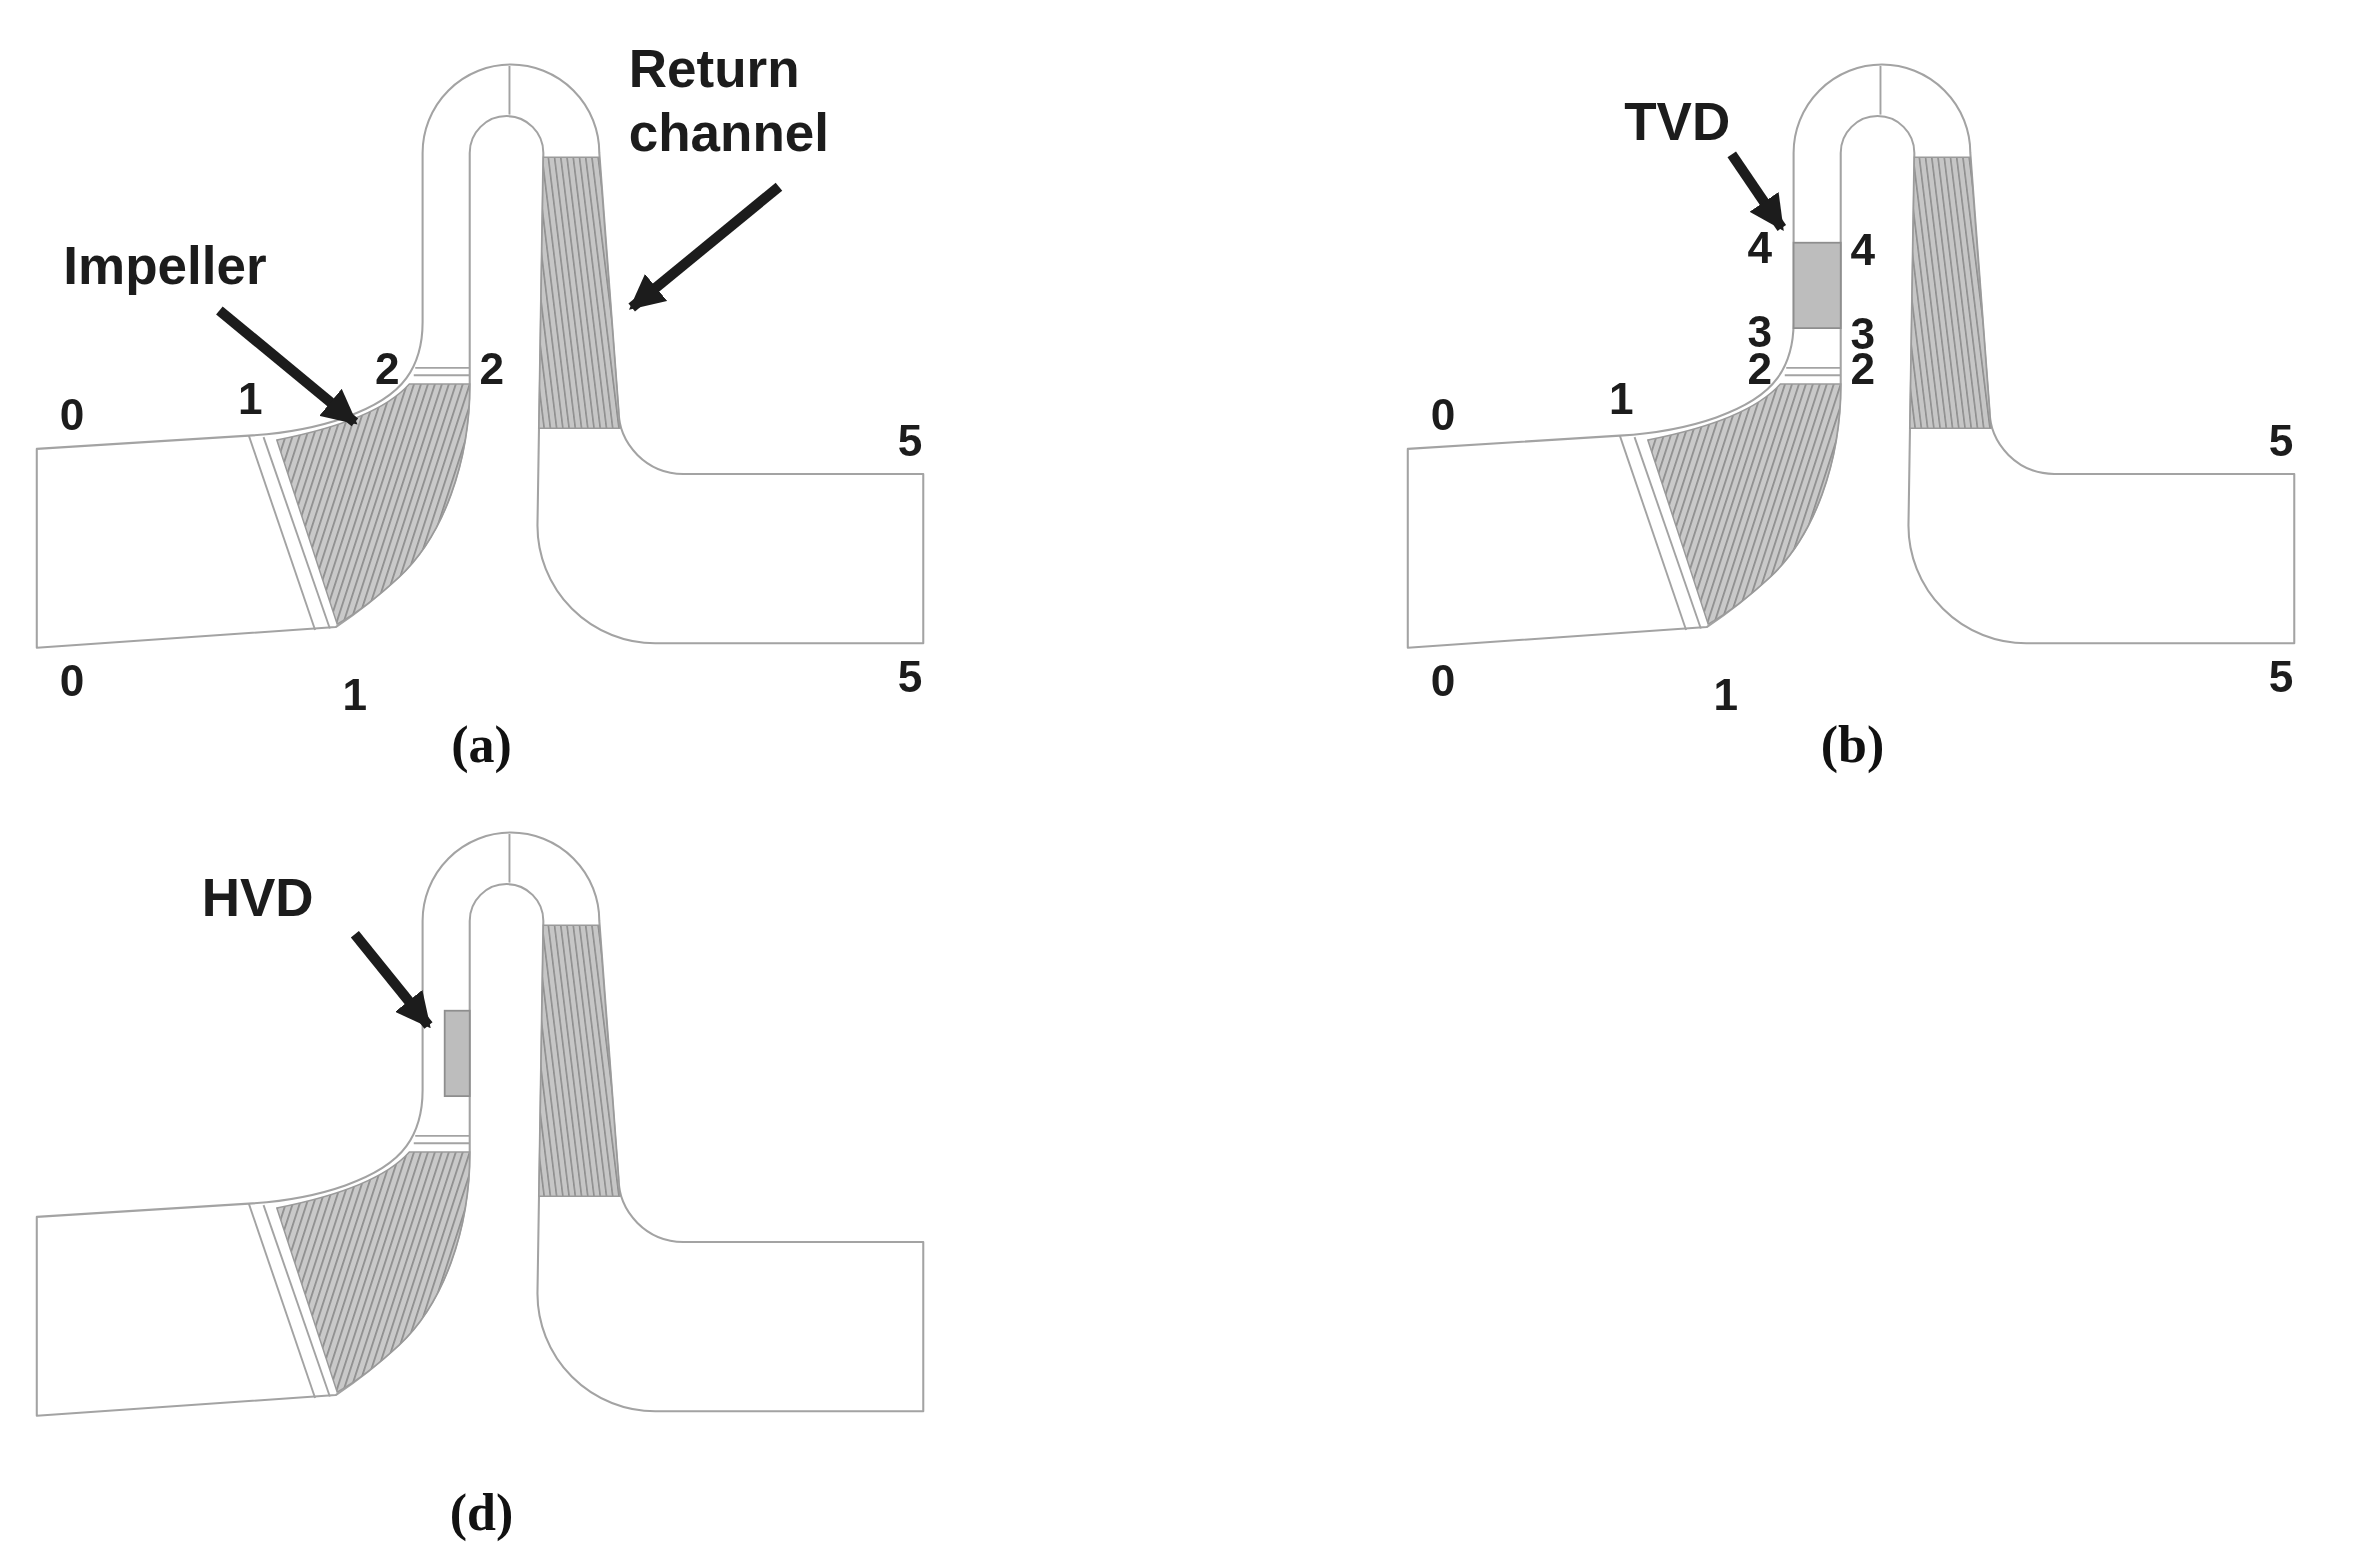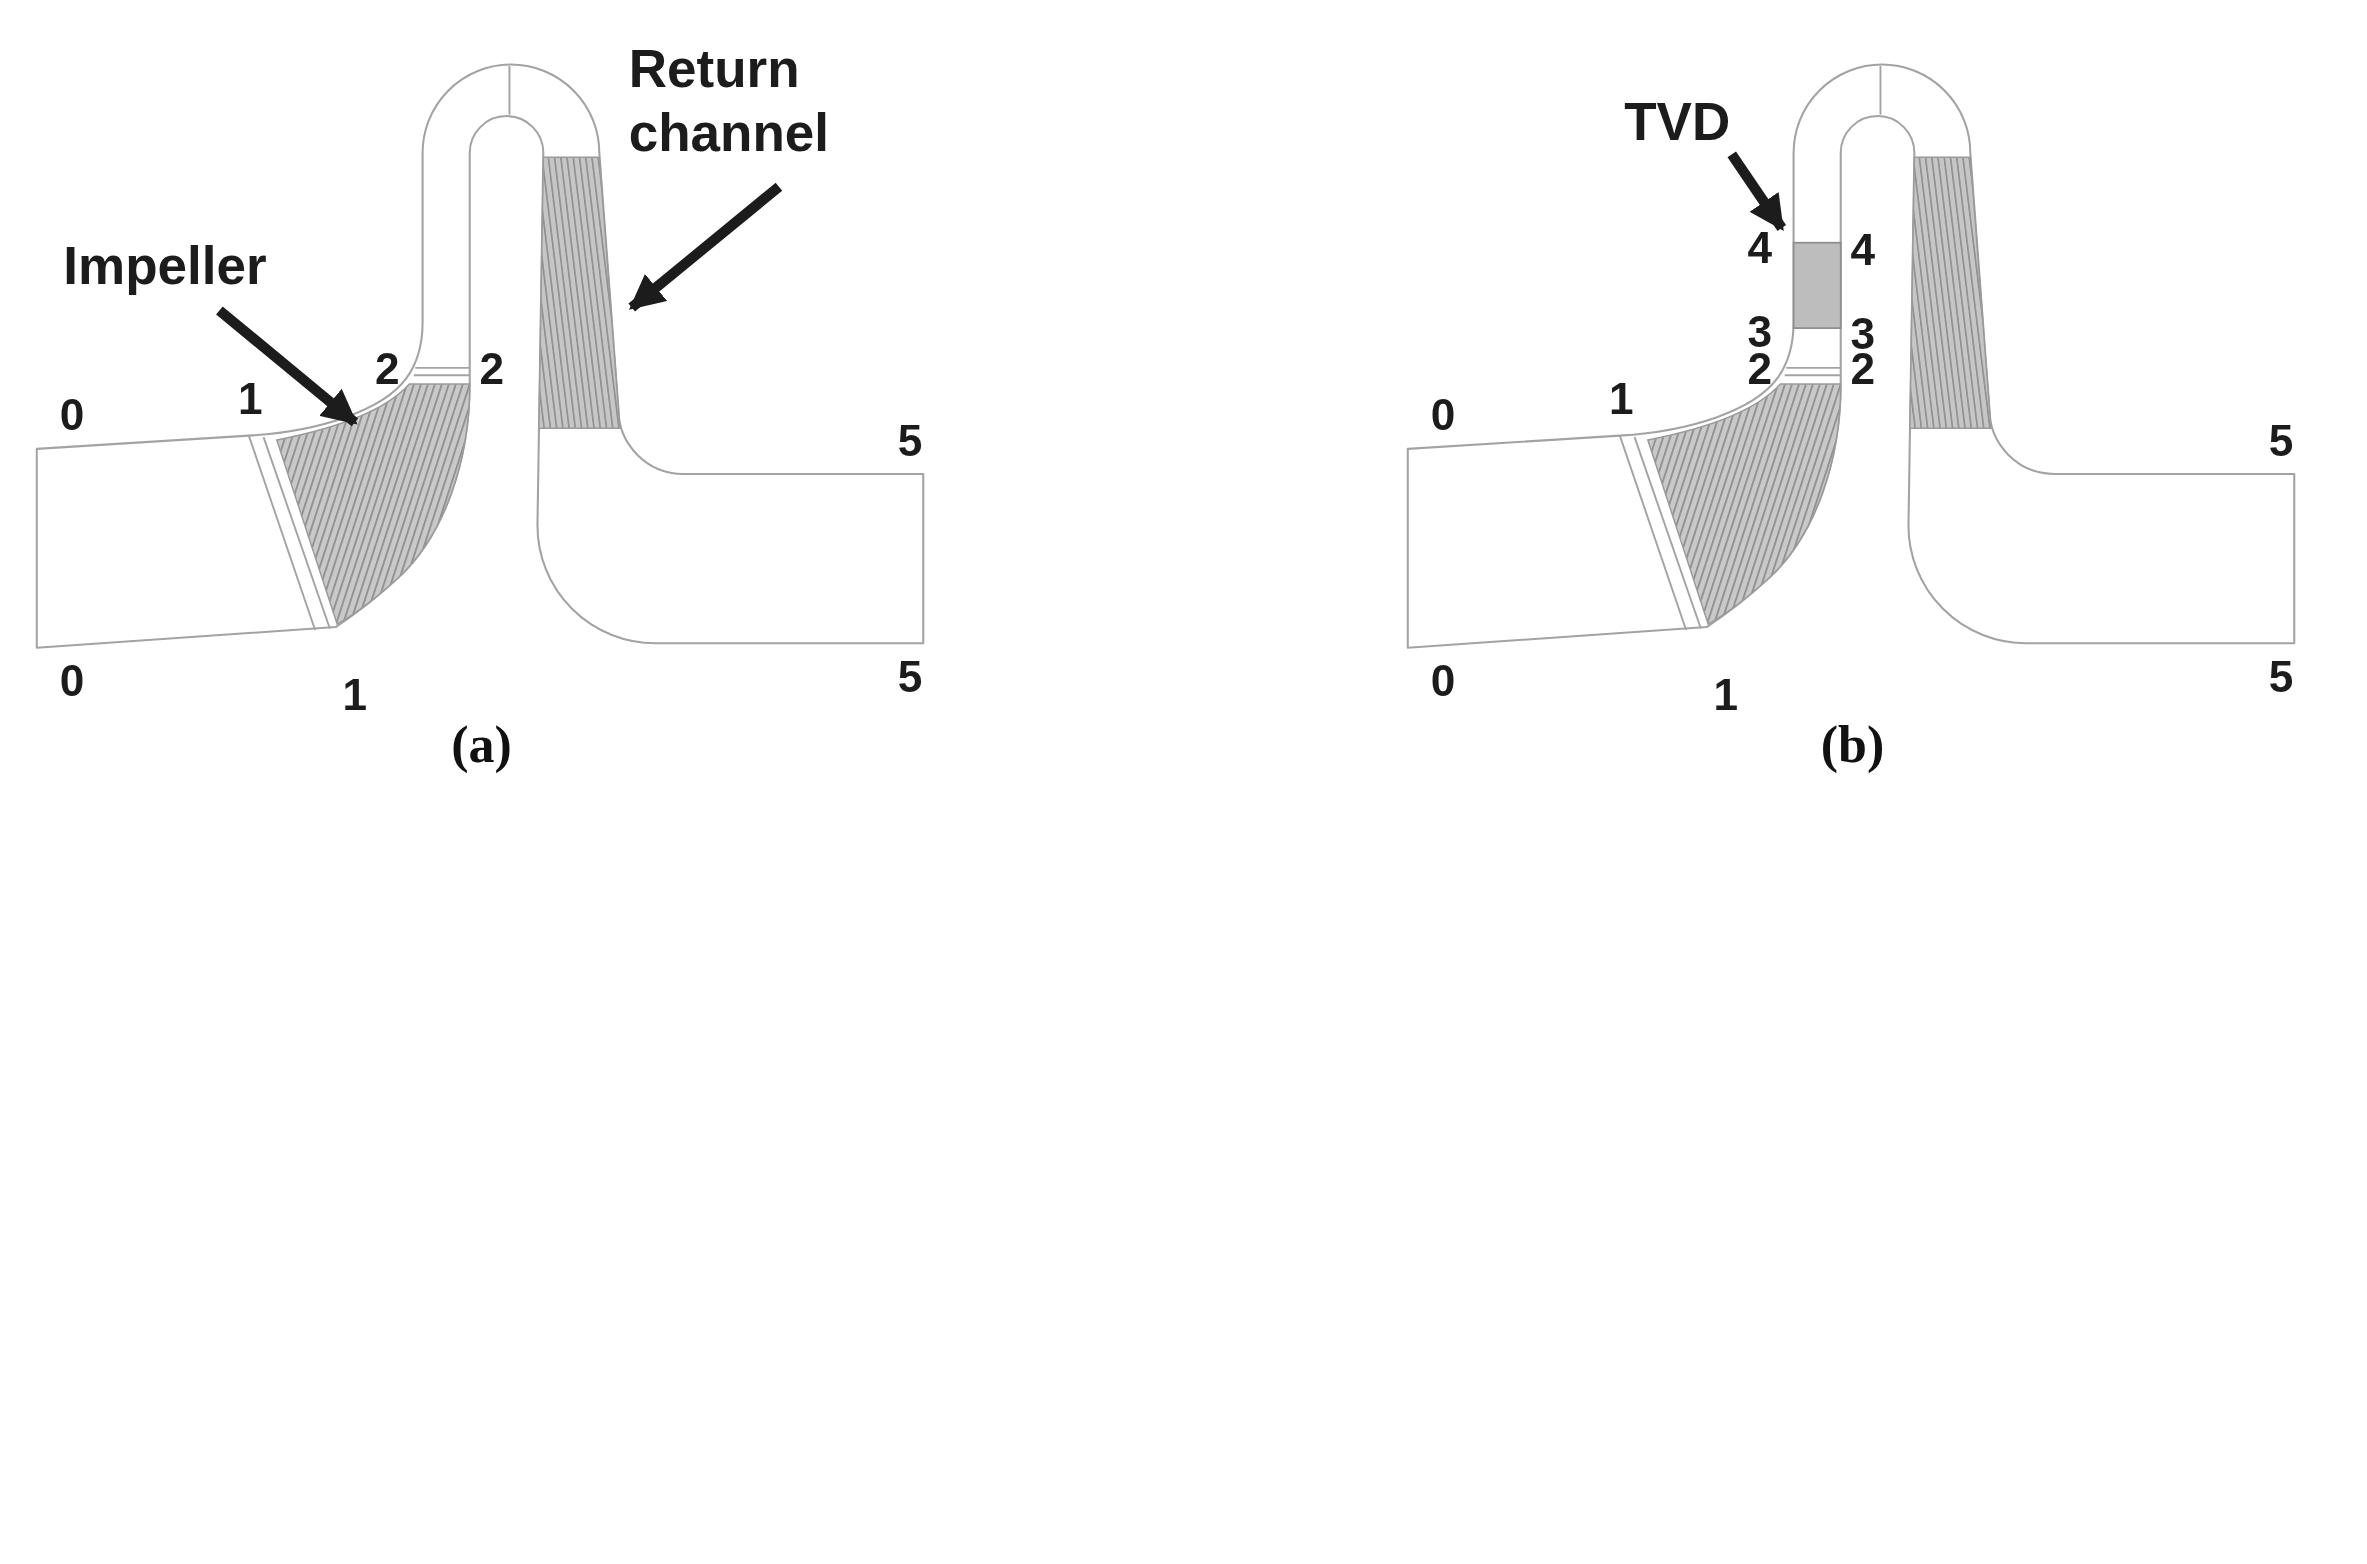--- a/index.html
+++ b/index.html
@@ -134,15 +134,26 @@
         <text class="station" x="247" y="170">4</text>
         <text class="station" x="317" y="171">4</text>
         <text class="station" x="601" y="301">5</text>
         <text class="station" x="601" y="461">5</text>
       </g>
     </svg>
     <figcaption class="caption">(b)</figcaption>
   </figure>
 
 
+  <figure class="panel">
+    <svg class="diagram" viewBox="0 0 620 475">
+      <use href="#flow-base"></use>
+      <rect class="block" x="285" y="156" width="17" height="58"></rect>
+      <g>
+        <text class="ann" x="120" y="92">HVD</text>
+        <line class="arrow" x1="224" y1="104" x2="274" y2="166"></line>
+      </g>
+    </svg>
+    <figcaption class="caption">(d)</figcaption>
+  </figure>
 
 </div>
 
 
 </body></html>

